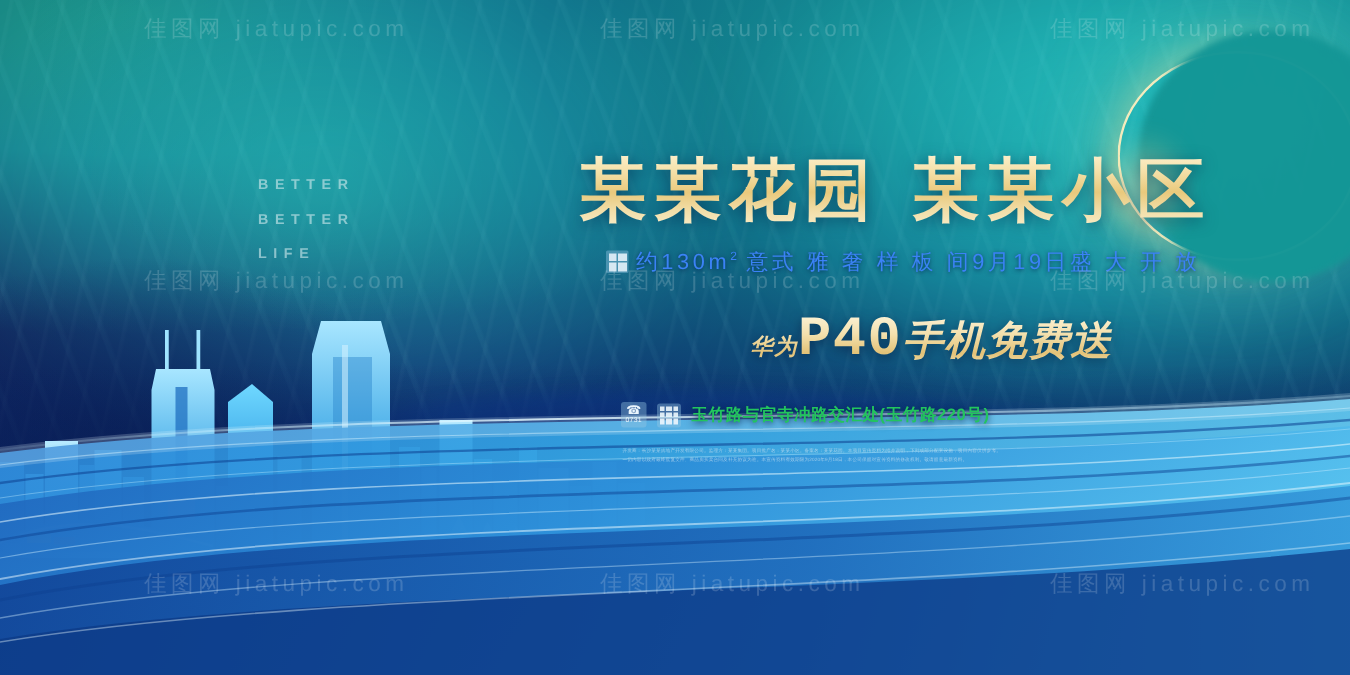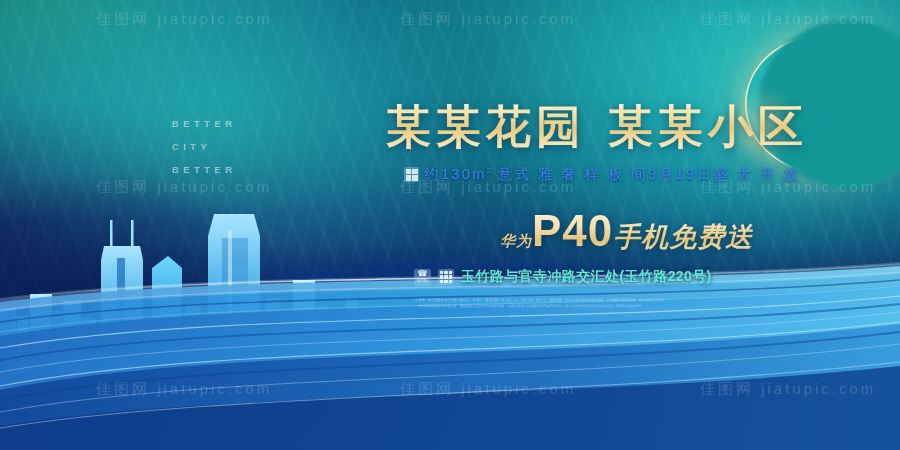--- a/index.html
+++ b/index.html
@@ -101,37 +101,37 @@
   .sub-text{font-size:14.5px;letter-spacing:2.4px;color:#3b82f6;white-space:nowrap;
     text-shadow:0 1px 3px rgba(4,24,62,.7);}
   .sub-text sup{font-size:8px;letter-spacing:0;vertical-align:super;}
 
   .calligraphy{position:absolute;left:500px;top:206px;white-space:nowrap;
     font-family:"Liberation Serif", serif;
     font-size:27px;font-weight:700;font-style:italic;letter-spacing:1px;
     background:linear-gradient(180deg,#fff8e2 0%,#f3e0ad 40%,#e3c277 70%,#f6ecc8 100%);
     -webkit-background-clip:text;background-clip:text;color:transparent;
     filter:drop-shadow(0 2px 4px rgba(3,24,64,.6));}
-  .calligraphy .big{font-size:44px;font-style:normal;font-family:Liberation Sans, sans-serif;text-align:center;}
+  .calligraphy .big{font-size:37px;font-style:normal;font-family:Liberation Mono, monospace;text-align:center;}
   .calligraphy .sm{font-size:15px;}
 
   .contact{position:absolute;left:414px;top:268px;display:flex;align-items:center;gap:7px;}
   .tel-badge{width:17px;height:17px;flex:none;border-radius:2px;
     background:rgba(150,200,228,.40);color:#eaf5fd;
     display:flex;flex-direction:column;align-items:center;justify-content:center;line-height:1;}
   .tel-badge .ti{font-size:8px;}
   .tel-badge .tc{font-size:4.6px;letter-spacing:.2px;margin-top:.5px;}
   .tel-num{font-size:19px;font-weight:700;color:#ffffff;letter-spacing:1.2px;white-space:nowrap;
     text-shadow:0 1px 4px rgba(4,22,60,.8);}
   .loc-badge{width:16px;height:16px;flex:none;border-radius:2px;
     background:rgba(150,200,228,.40);
     display:grid;grid-template-columns:repeat(3,1fr);grid-template-rows:repeat(3,1fr);
     gap:.8px;padding:2px;}
   .loc-badge i{display:block;background:rgba(236,246,253,.9);}
-  .addr{font-size:14px;font-weight:700;color:#5eead4;letter-spacing:.4px;white-space:nowrap;
+  .addr{font-size:11px;font-weight:700;color:#22c55e;letter-spacing:.4px;white-space:nowrap;
     text-shadow:0 1px 4px rgba(4,22,60,.8);}
 
   .fineprint{position:absolute;left:415px;top:298px;width:352px;
     font-size:3.1px;line-height:5.6px;color:rgba(196,222,240,.72);
     letter-spacing:.1px;word-break:break-all;}
   .fineprint p{margin:0;}
 
   
   .wm{position:absolute;pointer-events:none;white-space:nowrap;
     color:rgba(255,255,255,.17);font-size:15px;letter-spacing:1px;font-weight:400;}
@@ -269,22 +269,22 @@
         <path d="M0 172 C224 132 576 142 900 104" stroke="#d4f1ff" stroke-width=".9" opacity=".4"></path>
         <path d="M0 188 C220 152 572 158 900 122" stroke="#eafbff" stroke-width="1.1" opacity=".4"></path>
         <path d="M0 200 C216 168 568 172 900 138" stroke="#0b3madd" stroke-width="1.4" opacity=".3"></path>
       </g>
       <path d="M0 58 C250 26 620 44 900 22 L900 34 C620 56 250 40 0 72 z" fill="#eaf9ff" opacity=".2"></path>
     </svg>
   </div>
 
   <div class="eyebrow">
     <div>BETTER</div>
-    <div>CITY</div>
     <div>BETTER</div>
+    <div>LIFE</div>
   </div>
 
   <div class="headline"><span>某某花园</span><span class="gap"></span><span>某某小区</span></div>
 
   <div class="sub-row">
     <span class="badge-sq">
       <i></i>
         <i></i>
         <i></i>
         <i></i>

